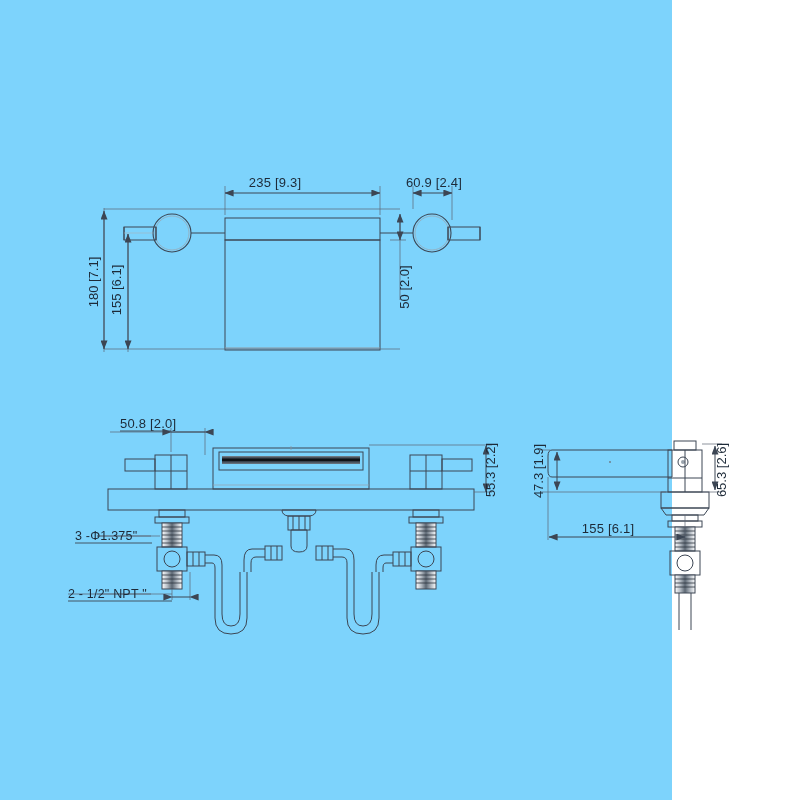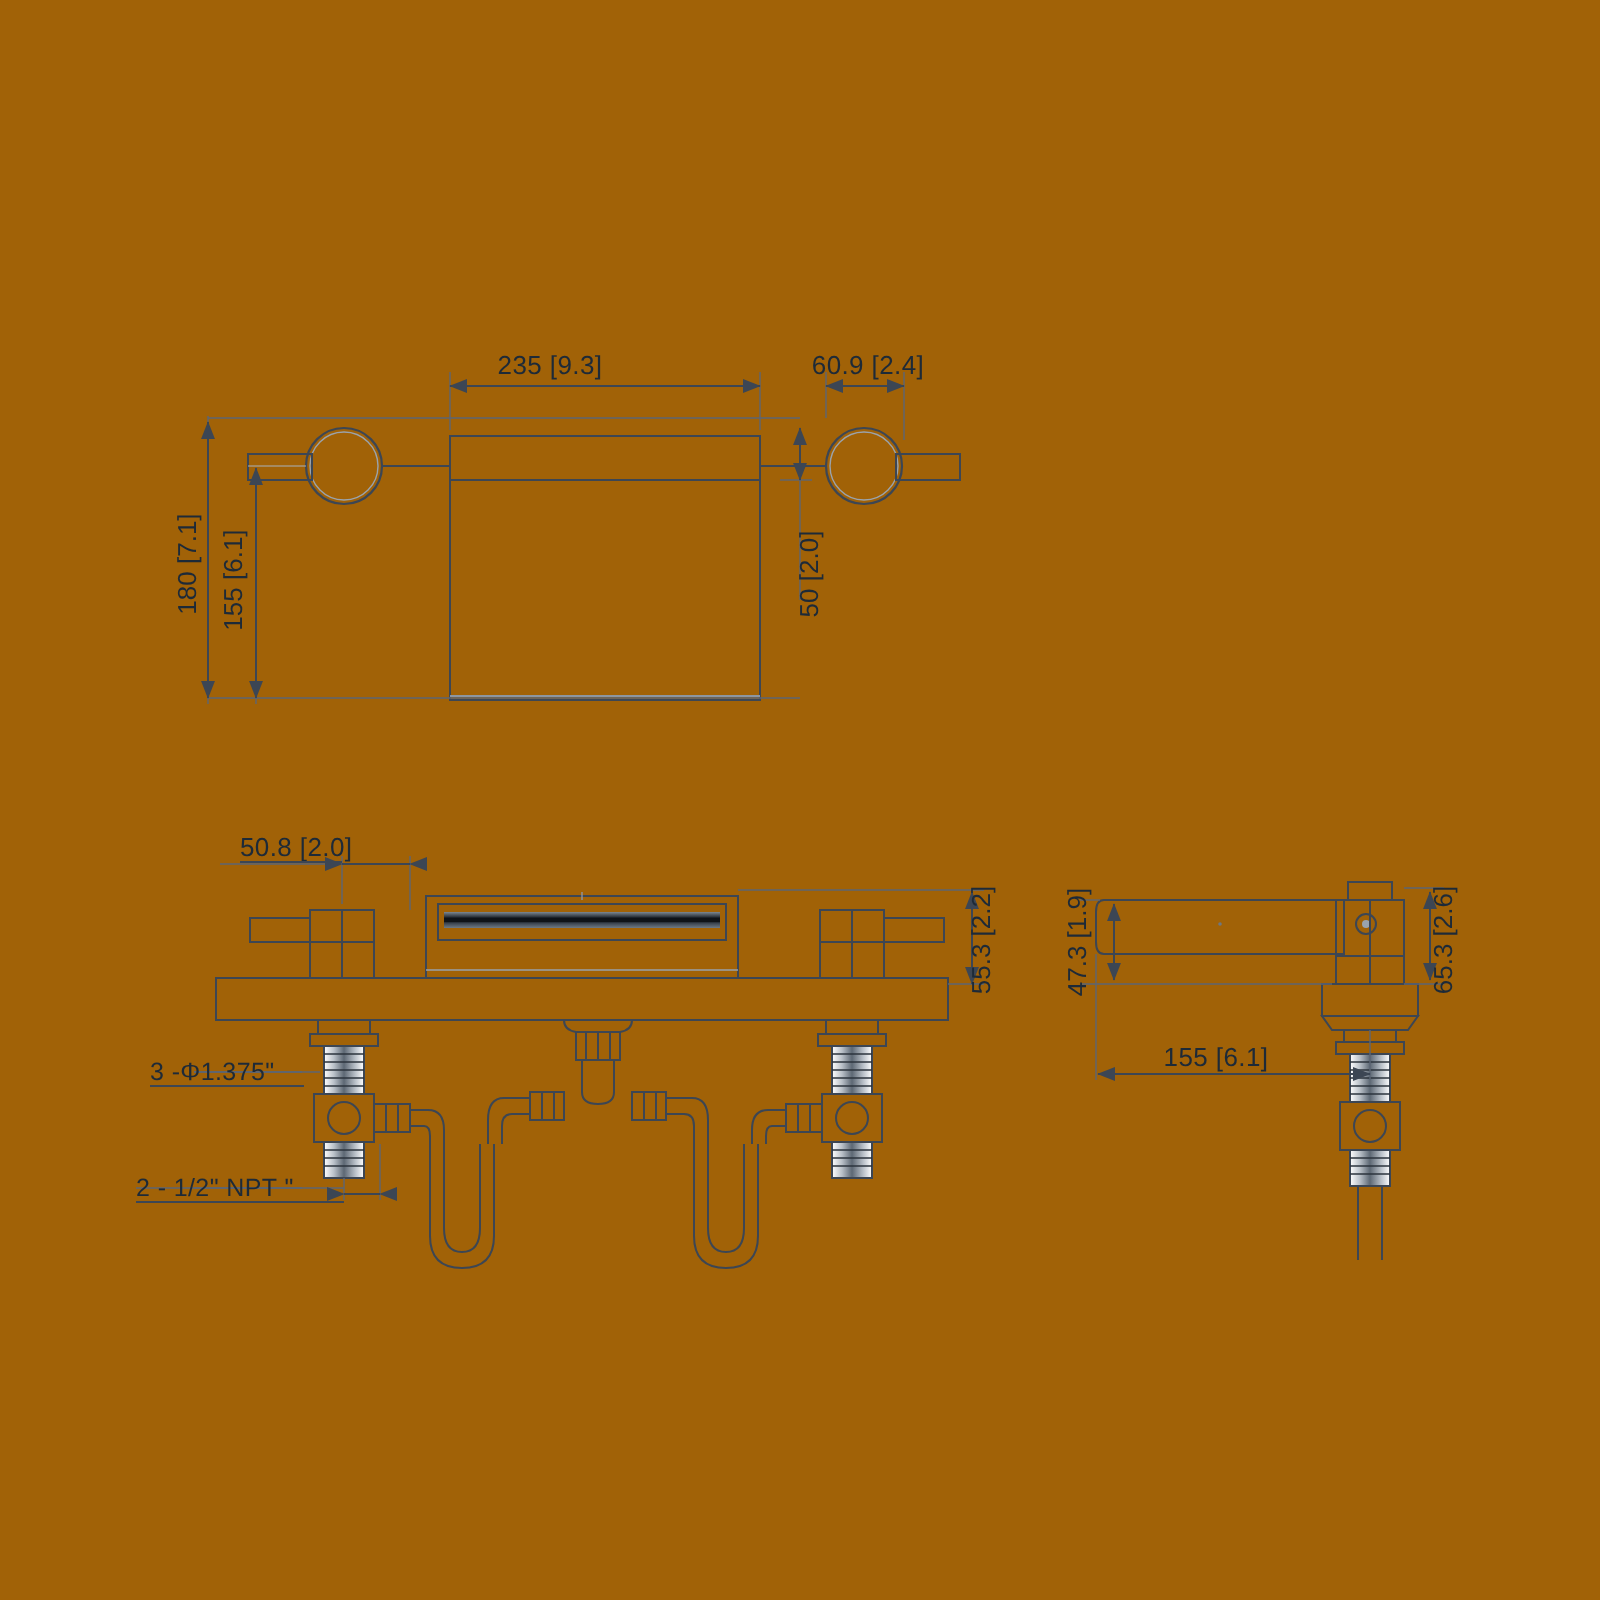--- a/index.html
+++ b/index.html
@@ -1,18 +1,18 @@
 <!DOCTYPE html>
 <html><head>
 <meta charset="utf-8">
 <style>
   html,body{margin:0;padding:0;background:#ffffff;}
   body{width:800px;height:800px;overflow:hidden;
        font-family:"Liberation Sans","DejaVu Sans",sans-serif;}
-  #sheet{position:relative;width:800px;height:800px;background:#a16207;text-decoration:underline;}
+  #sheet{position:relative;width:672px;height:800px;background:#7dd3fc;text-decoration:underline;}
   svg{display:block;position:absolute;top:0;left:0;}
   .dimtext{font-family:"Liberation Sans","DejaVu Sans",sans-serif;
            font-size:13px;fill:#1d2a38;letter-spacing:0.2px;}
   .dimtext.small{font-size:12.5px;}
   .vtext{font-family:"Liberation Sans","DejaVu Sans",sans-serif;
          font-size:13px;fill:#1d2a38;}
 </style>
 </head>
 <body>
 

